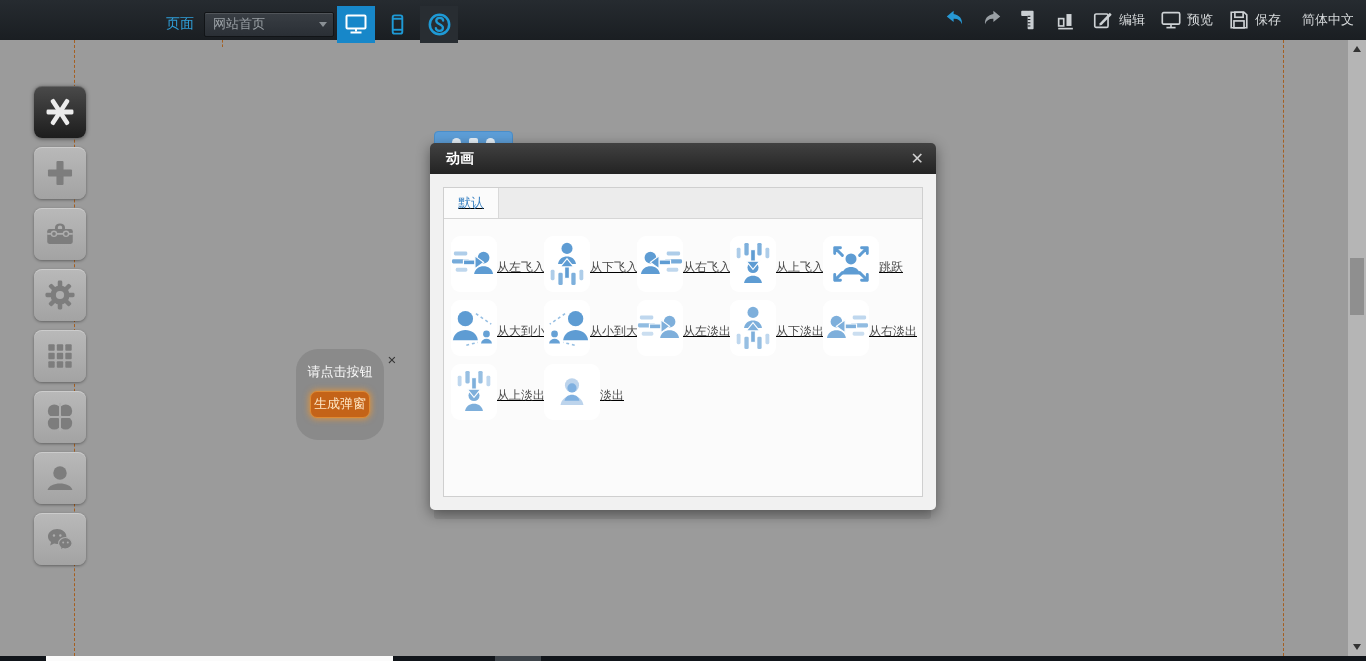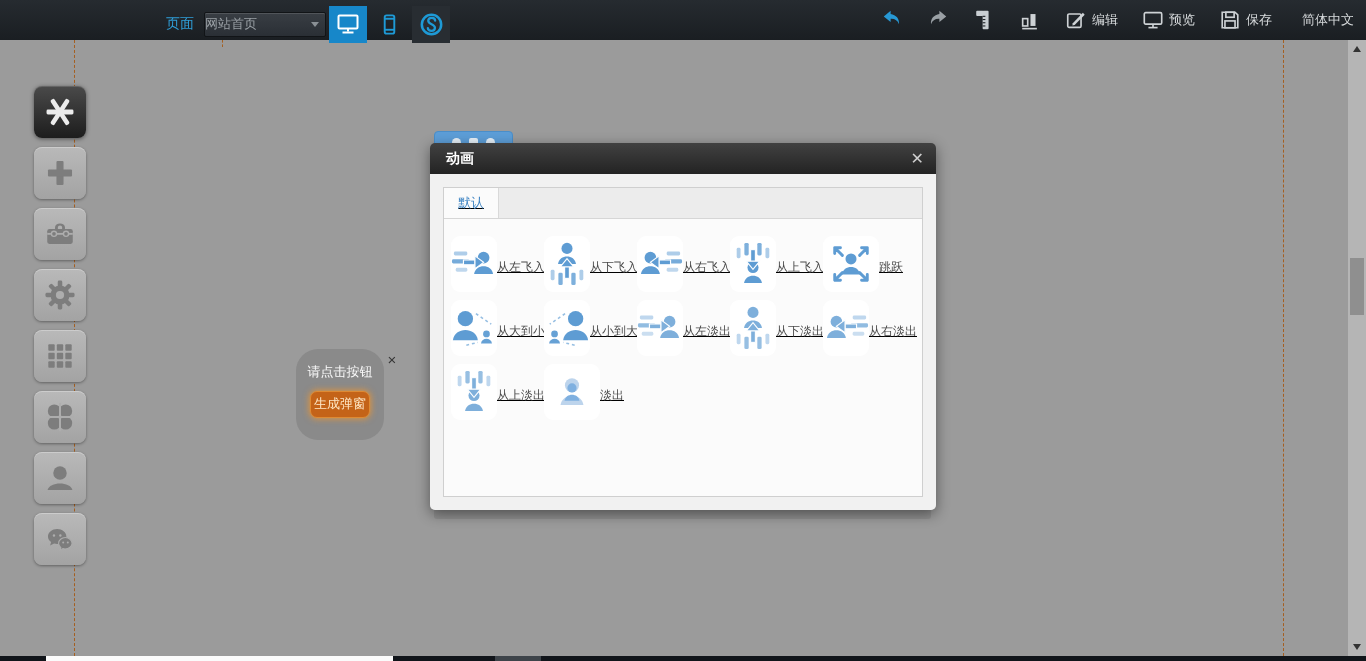--- a/index.html
+++ b/index.html
@@ -6,29 +6,29 @@
   body{width:1366px;height:661px;overflow:hidden;font-family:"Liberation Sans","DejaVu Sans",sans-serif;}
   #app{position:relative;width:1366px;height:661px;background:#9b9b9b;}
 
   
   .topbar{position:absolute;left:0;top:0;width:1366px;height:40px;
     background:linear-gradient(#262b30,#1a1e22);z-index:30;}
   .tb-left{position:absolute;left:137px;top:0;height:48px;display:flex;align-items:center;margin-left:29px;}
   .page-label{color:#2f9fd9;font-size:14px;margin-right:10px;}
   .dropdown{width:114px;height:23px;background:linear-gradient(#393e44,#2a2f35);
     border:1px solid #111417;box-shadow:inset 0 1px 0 rgba(255,255,255,.12);
-    border-radius:2px;display:flex;align-items:center;padding:0 6px 0 0;cursor:pointer;}
+    border-radius:2px;display:flex;align-items:center;padding:0 6px 0 8px;cursor:pointer;}
   .dropdown .val{color:#9aa0a5;font-size:13px;flex:1;white-space:nowrap;overflow:hidden;}
   .caret{width:0;height:0;border-left:4px solid transparent;border-right:4px solid transparent;
     border-top:5px solid #8a9095;}
   .dev{width:38px;height:37px;margin-left:3px;display:flex;align-items:center;justify-content:center;
     background:transparent;border:none;cursor:pointer;}
   .dev.active{background:#1787c9;}
   .dev.boxed{background:#282d32;margin-left:4px;}
-  .tb-right{position:absolute;right:12px;top:0;height:40px;display:flex;align-items:center;gap:24px;}
+  .tb-right{position:absolute;right:12px;top:0;height:40px;display:flex;align-items:center;gap:15px;}
   .tb-btn{display:flex;align-items:center;gap:5px;background:none;border:none;cursor:pointer;
     color:#d7dadc;font-size:13px;padding:0;}
   .tb-ic{display:flex;align-items:center;}
   .lang{color:#d7dadc;font-size:13px;margin-left:6px;}
 
   
   .guide{position:absolute;top:40px;height:616px;width:0;border-left:1px dashed #a55f20;z-index:1;}
   .guide.tick{height:7px;}
 
   

